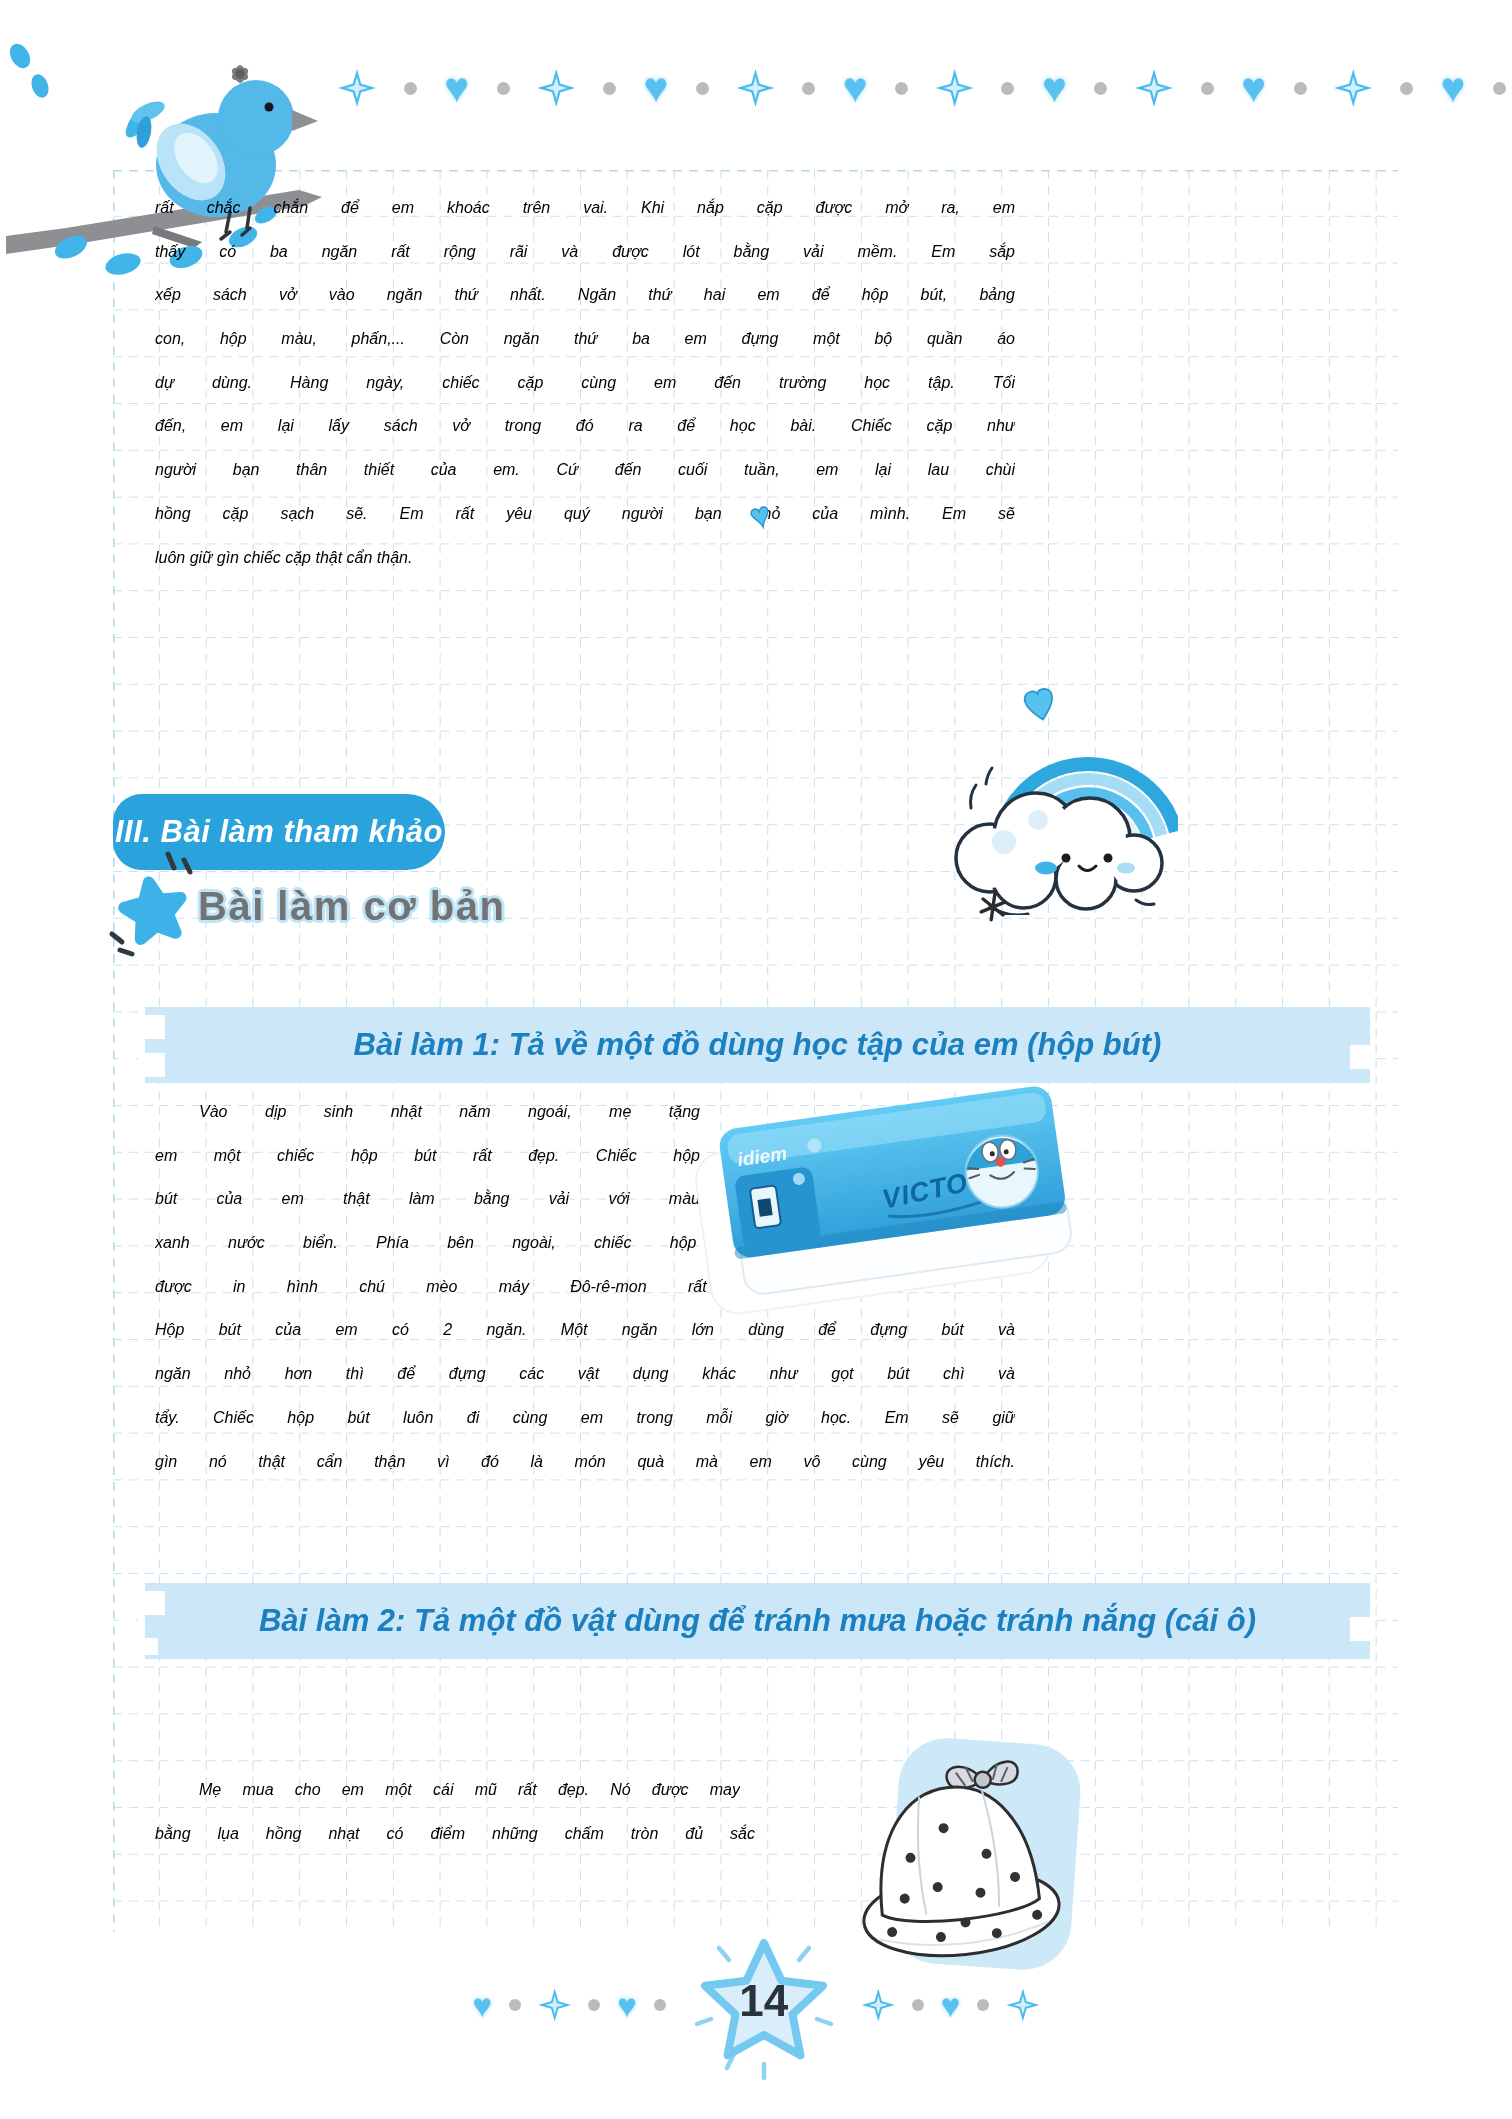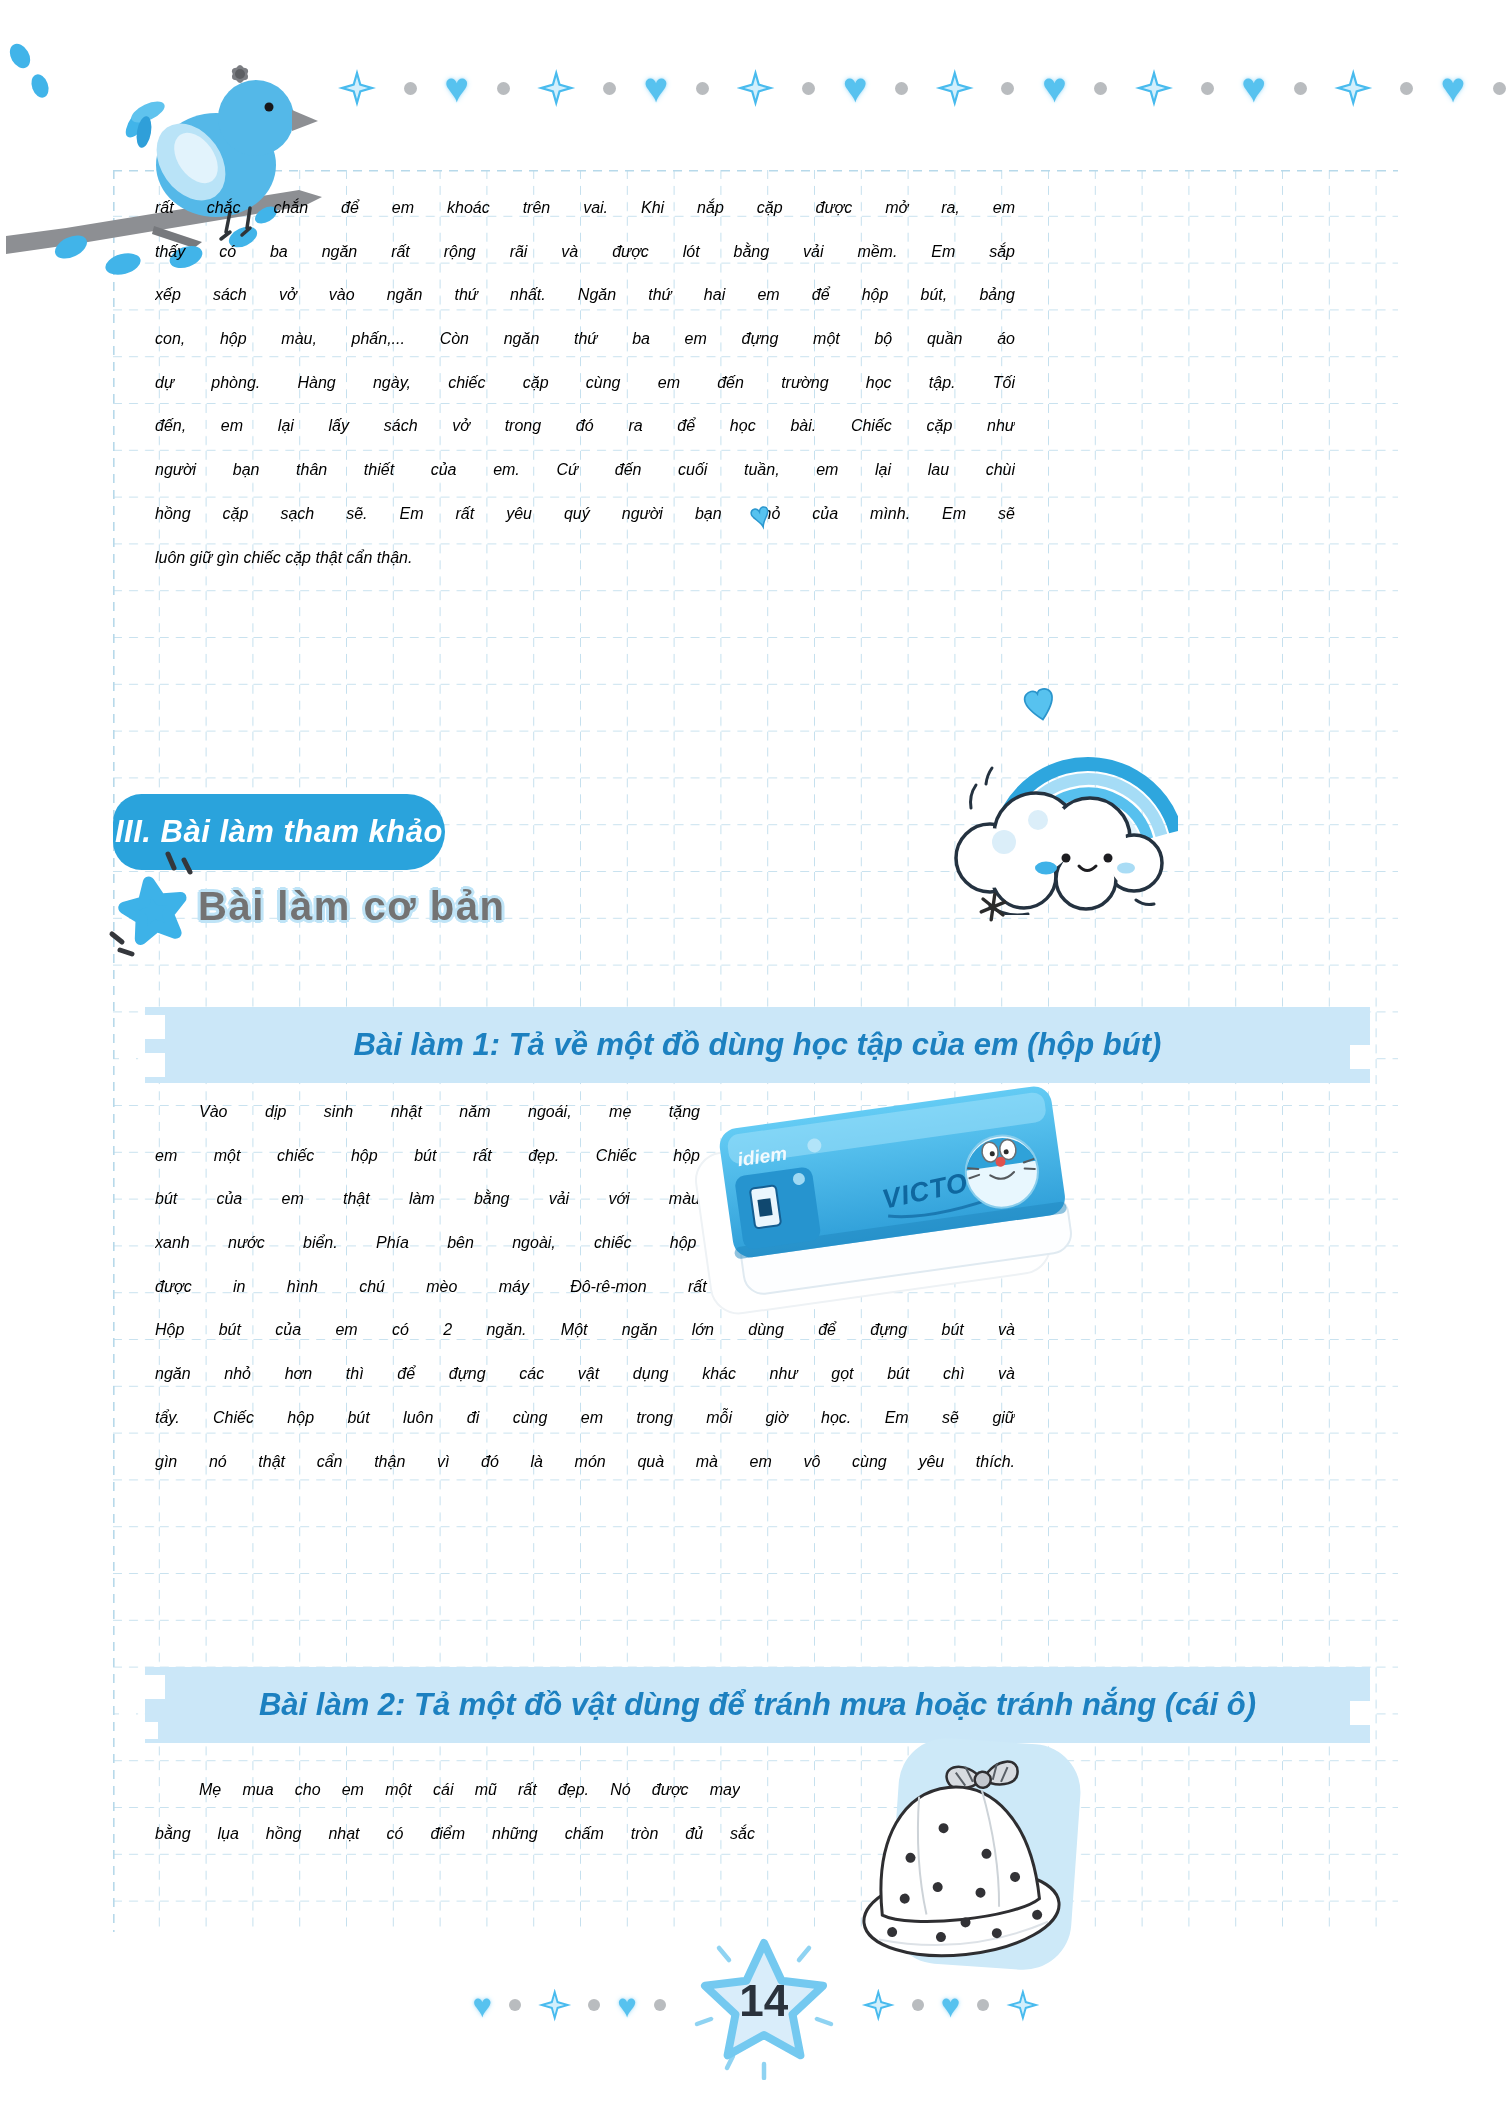--- a/index.html
+++ b/index.html
@@ -39,21 +39,21 @@
 
   
   .subsec-title{left:198px;top:884px;font-size:40px;font-weight:800;color:#737373;letter-spacing:1.5px;z-index:3;
       text-shadow:-3px 0 0 #bfe4f7,3px 0 0 #bfe4f7,0 -3px 0 #bfe4f7,0 3px 0 #bfe4f7,
                   -2px -2px 0 #bfe4f7,2px 2px 0 #bfe4f7,-2px 2px 0 #bfe4f7,2px -2px 0 #bfe4f7;}
 
   
   .lt-banner{position:absolute;left:145px;width:1225px;height:76px;background:#cbe7f8;
       display:flex;align-items:center;justify-content:center;color:#1c80c0;
       font-size:31px;font-weight:bold;font-style:italic;z-index:2;margin-top:15px;}
-  .b1{top:992px;} .b2{top:1652px;}
+  .b1{top:992px;} .b2{top:1568px;}
   .sq{position:absolute;background:#ffffff;width:24px;height:24px;}
   .sq.sm{width:17px;height:17px;}
 
   
   .footer{left:0;right:0;top:1925px;height:160px;display:flex;align-items:center;justify-content:center;gap:17px;z-index:2;}
   .footer .deco.heart{font-size:33px;}
   .footer .deco.diamond{width:33px;height:33px;}
   .footer .deco.diamond::after{inset:7px;}
   .footer .deco.dot{width:12px;height:12px;}
   .page-star{position:relative;width:150px;height:150px;margin:0 6px;}
@@ -130,21 +130,21 @@
       <span class="deco dot"></span>
       <span class="deco heart">♥</span>
       <span class="deco dot"></span>
     </div>
 
   <div class="textblock" style="left:155px;top:186px">
       <div class="line jline">rất chắc chắn để em khoác trên vai. Khi nắp cặp được mở ra, em</div>
       <div class="line jline">thấy có ba ngăn rất rộng rãi và được lót bằng vải mềm. Em sắp</div>
       <div class="line jline">xếp sách vở vào ngăn thứ nhất. Ngăn thứ hai em để hộp bút, bảng</div>
       <div class="line jline">con, hộp màu, phấn,... Còn ngăn thứ ba em đựng một bộ quần áo</div>
-      <div class="line jline">dự phòng. Hàng ngày, chiếc cặp cùng em đến trường học tập. Tối</div>
+      <div class="line jline">dự dùng. Hàng ngày, chiếc cặp cùng em đến trường học tập. Tối</div>
       <div class="line jline">đến, em lại lấy sách vở trong đó ra để học bài. Chiếc cặp như</div>
       <div class="line jline">người bạn thân thiết của em. Cứ đến cuối tuần, em lại lau chùi</div>
       <div class="line jline">hồng cặp sạch sẽ. Em rất yêu quý người bạn nhỏ của mình. Em sẽ</div>
       <div class="line">luôn giữ gìn chiếc cặp thật cẩn thận.</div>
     </div>
   <div class="abs intro-heart">♥</div>
 
   <svg class="abs z2" style="left:938px;top:660px" width="240" height="255" viewBox="0 0 240 255">
     <path transform="translate(88,30) scale(1.15) rotate(-12 12 13)" d="M12,26 C4,18 0,12 0,7 C0,2 4,0 7,0 C9.5,0 11.5,1.5 12,3 C12.5,1.5 14.5,0 17,0 C20,0 24,2 24,7 C24,12 20,18 12,26 Z" fill="#57c2ef" stroke="#2b95cc" stroke-width="1.5"></path>
     <g transform="rotate(-15 150 195)" fill="none">

